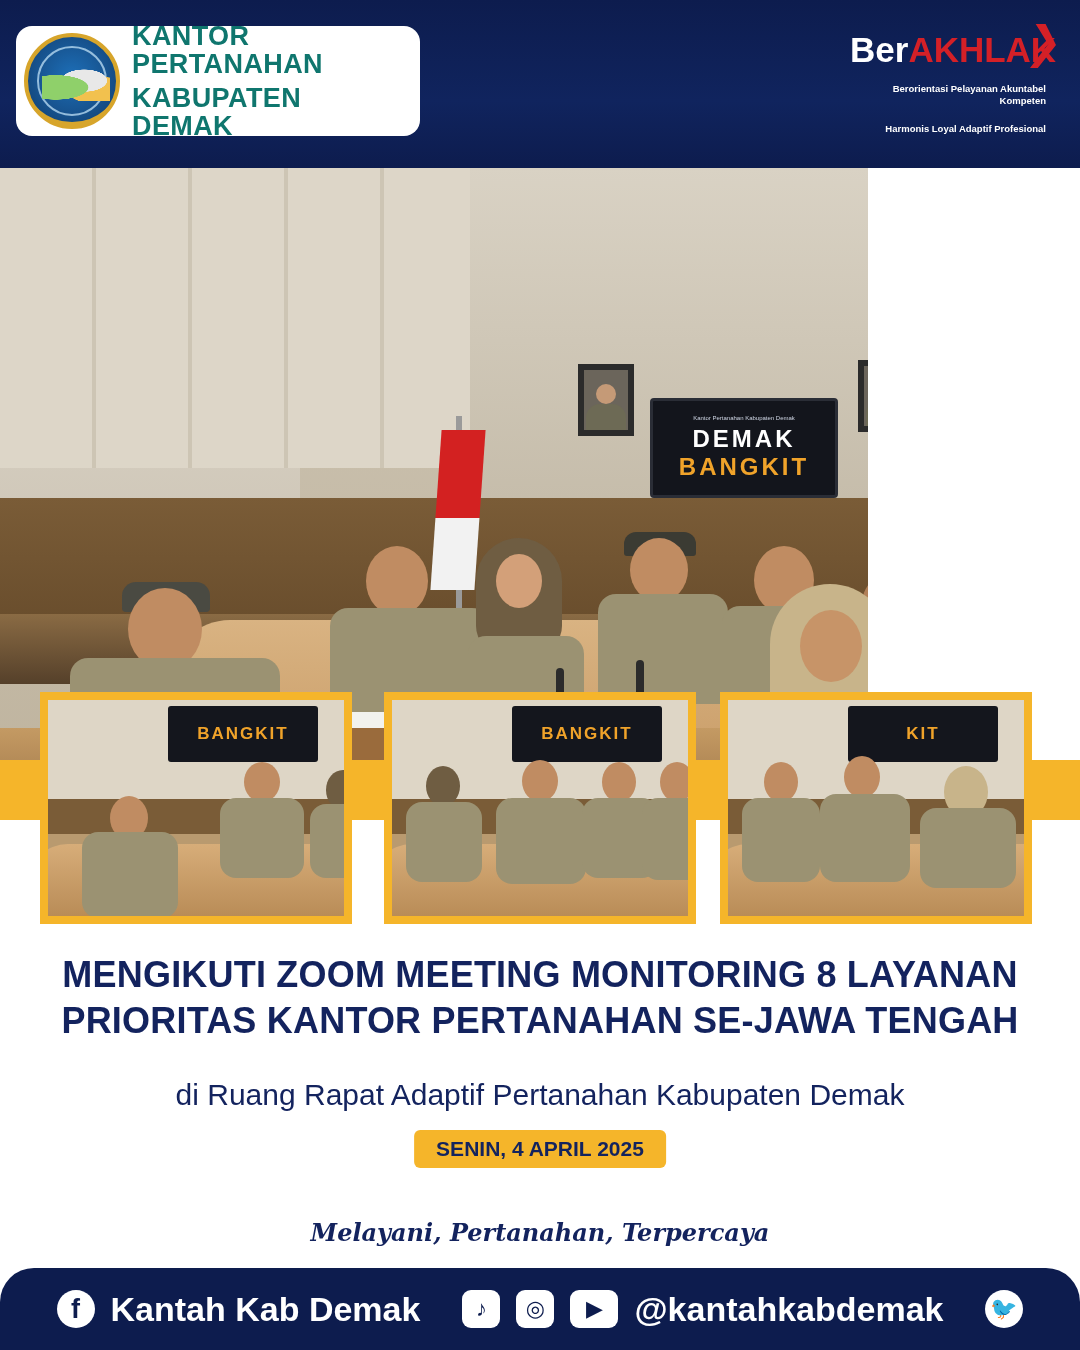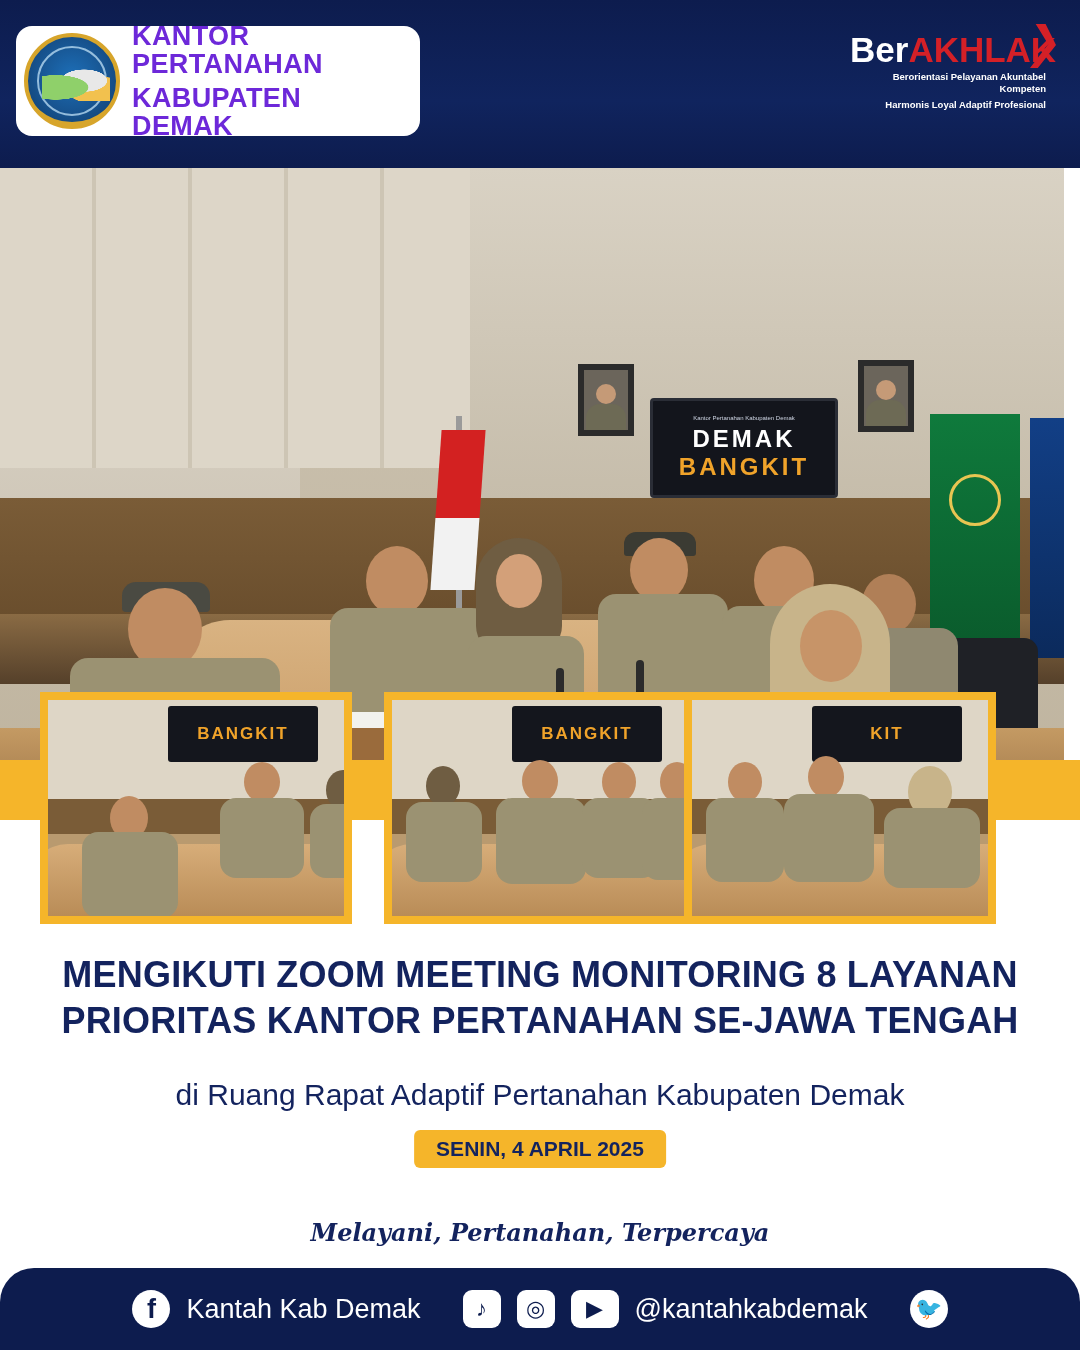--- a/index.html
+++ b/index.html
@@ -39,43 +39,43 @@
       radial-gradient(ellipse at 20% 60%, #8fd06a 0 42%, transparent 43%),
       radial-gradient(ellipse at 62% 40%, #e8e8e8 0 38%, transparent 39%),
       radial-gradient(ellipse at 88% 70%, #f2c14e 0 40%, transparent 41%);
   }
   .bpn-logo .wreath{
     position:absolute; left:2px; right:2px; bottom:2px; height:46px;
     border-bottom:5px solid #d7a52b; border-radius:0 0 50% 50%/0 0 100% 100%;
   }
   .logo-text { line-height:1.05; }
   .logo-text .l1, .logo-text .l2 {
-    font-weight:bold; color:#6d28d9; font-size:27px; letter-spacing:.4px;
+    font-weight:bold; color:#0f766e; font-size:27px; letter-spacing:.4px;
   }
   .logo-text .l2 { margin-top:5px; }
 
   .berakhlak {
     position:absolute; right:34px; top:32px; width:196px; text-align:right;
   }
   .berakhlak .big { font-size:35px; font-weight:bold; line-height:1; }
   .berakhlak .big .ber { color:#ffffff; }
   .berakhlak .big .akh { color:#d42027; }
   .berakhlak .swoosh{
     position:absolute; right:-10px; top:-8px; width:26px; height:44px;
     background:#d42027;
     clip-path:polygon(60% 0,100% 48%,30% 100%,0 100%,70% 46%,22% 0);
   }
   .berakhlak .sub {
-    margin-top:4px; font-size:9.5px; color:#ffffff; line-height:1.25; font-weight:bold;
+    margin-top:16px; font-size:9.5px; color:#ffffff; line-height:1.25; font-weight:bold;
   }
   .berakhlak .subline2 { color:#ffffff; }
 
   
   .main-photo {
-    position:absolute; top:168px; left:0; width:1064px; height:620px;
+    position:absolute; top:168px; left:0; width:868px; height:620px;
     overflow:hidden;
     background:linear-gradient(180deg,#cfc6b4 0%, #bfb49f 100%);
   }
   .wall-left { position:absolute; left:0; top:0; width:300px; height:360px;
     background:linear-gradient(180deg,#e3ddd2,#cfc7b8); }
   .wall-panels { position:absolute; left:0; top:0; width:470px; height:300px;
     background:repeating-linear-gradient(90deg,#ddd6c8 0 92px,#cdc5b4 92px 96px); }
   .wall-right { position:absolute; left:470px; top:0; width:610px; height:330px;
     background:linear-gradient(180deg,#d9d2c4,#c6bdab); }
   .dado { position:absolute; left:0; top:330px; width:1080px; height:120px;
@@ -181,21 +181,21 @@
   
   .strip-bg {
     position:absolute; left:0; top:760px; width:1080px; height:60px; background:#f5b52a;
   }
   .thumb {
     position:absolute; top:692px; width:312px; height:232px;
     border:8px solid #f5b52a; overflow:hidden; background:#9a8c74;
   }
   .t1 { left:40px; }
   .t2 { left:384px; }
-  .t3 { left:684px; }
+  .t3 { left:720px; }
   .thumb .tb-wall { position:absolute; inset:0;
       background:linear-gradient(180deg,#ded6c6 0 46%, #7a5c37 46% 62%, #b99a6f 62% 100%); }
   .thumb .tb-screen { position:absolute; left:120px; top:6px; width:150px; height:56px;
       background:#14161d; border-radius:3px; color:#f0a32a; font-weight:bold;
       font-size:17px; letter-spacing:2px; display:flex; align-items:center; justify-content:center; }
   .thumb .tb-table { position:absolute; left:-20px; bottom:0; width:360px; height:72px;
       background:linear-gradient(180deg,#d7ad79,#b98c57); border-radius:40px 40px 0 0; }
   .thumb .fig { position:absolute; border-radius:16px; background:#9b9272; }
   .thumb .fg-head { position:absolute; border-radius:50%; background:#c08c62; }
 
@@ -220,21 +220,21 @@
     font-family:"DejaVu Serif", serif; font-weight:bold;
   }
 
   
   .footer {
     position:absolute; left:0; bottom:0; width:1080px; height:82px;
     background:#0d1c4e; border-radius:34px 34px 0 0;
     display:flex; align-items:center; justify-content:center; gap:16px;
     color:#ffffff;
   }
-  .footer .handle { font-size:27px; font-weight:normal; }
+  .footer .handle { font-size:34px; font-weight:bold; }
   .ic { width:38px; height:38px; display:inline-flex; align-items:center;
         justify-content:center; border-radius:9px; flex:0 0 38px; }
   .ic.fb { background:#ffffff; color:#0d1c4e; font-weight:bold; font-size:27px;
            border-radius:50%; }
   .ic.tt { background:#ffffff; color:#0d1c4e; font-weight:bold; font-size:22px; }
   .ic.ig { background:#ffffff; color:#0d1c4e; font-size:22px; }
   .ic.yt { background:#ffffff; color:#0d1c4e; font-size:22px; width:48px; flex:0 0 48px; }
   .ic.tw { background:#ffffff; color:#0d1c4e; font-size:22px; border-radius:50%; }
   .gap { width:10px; }
 </style>

